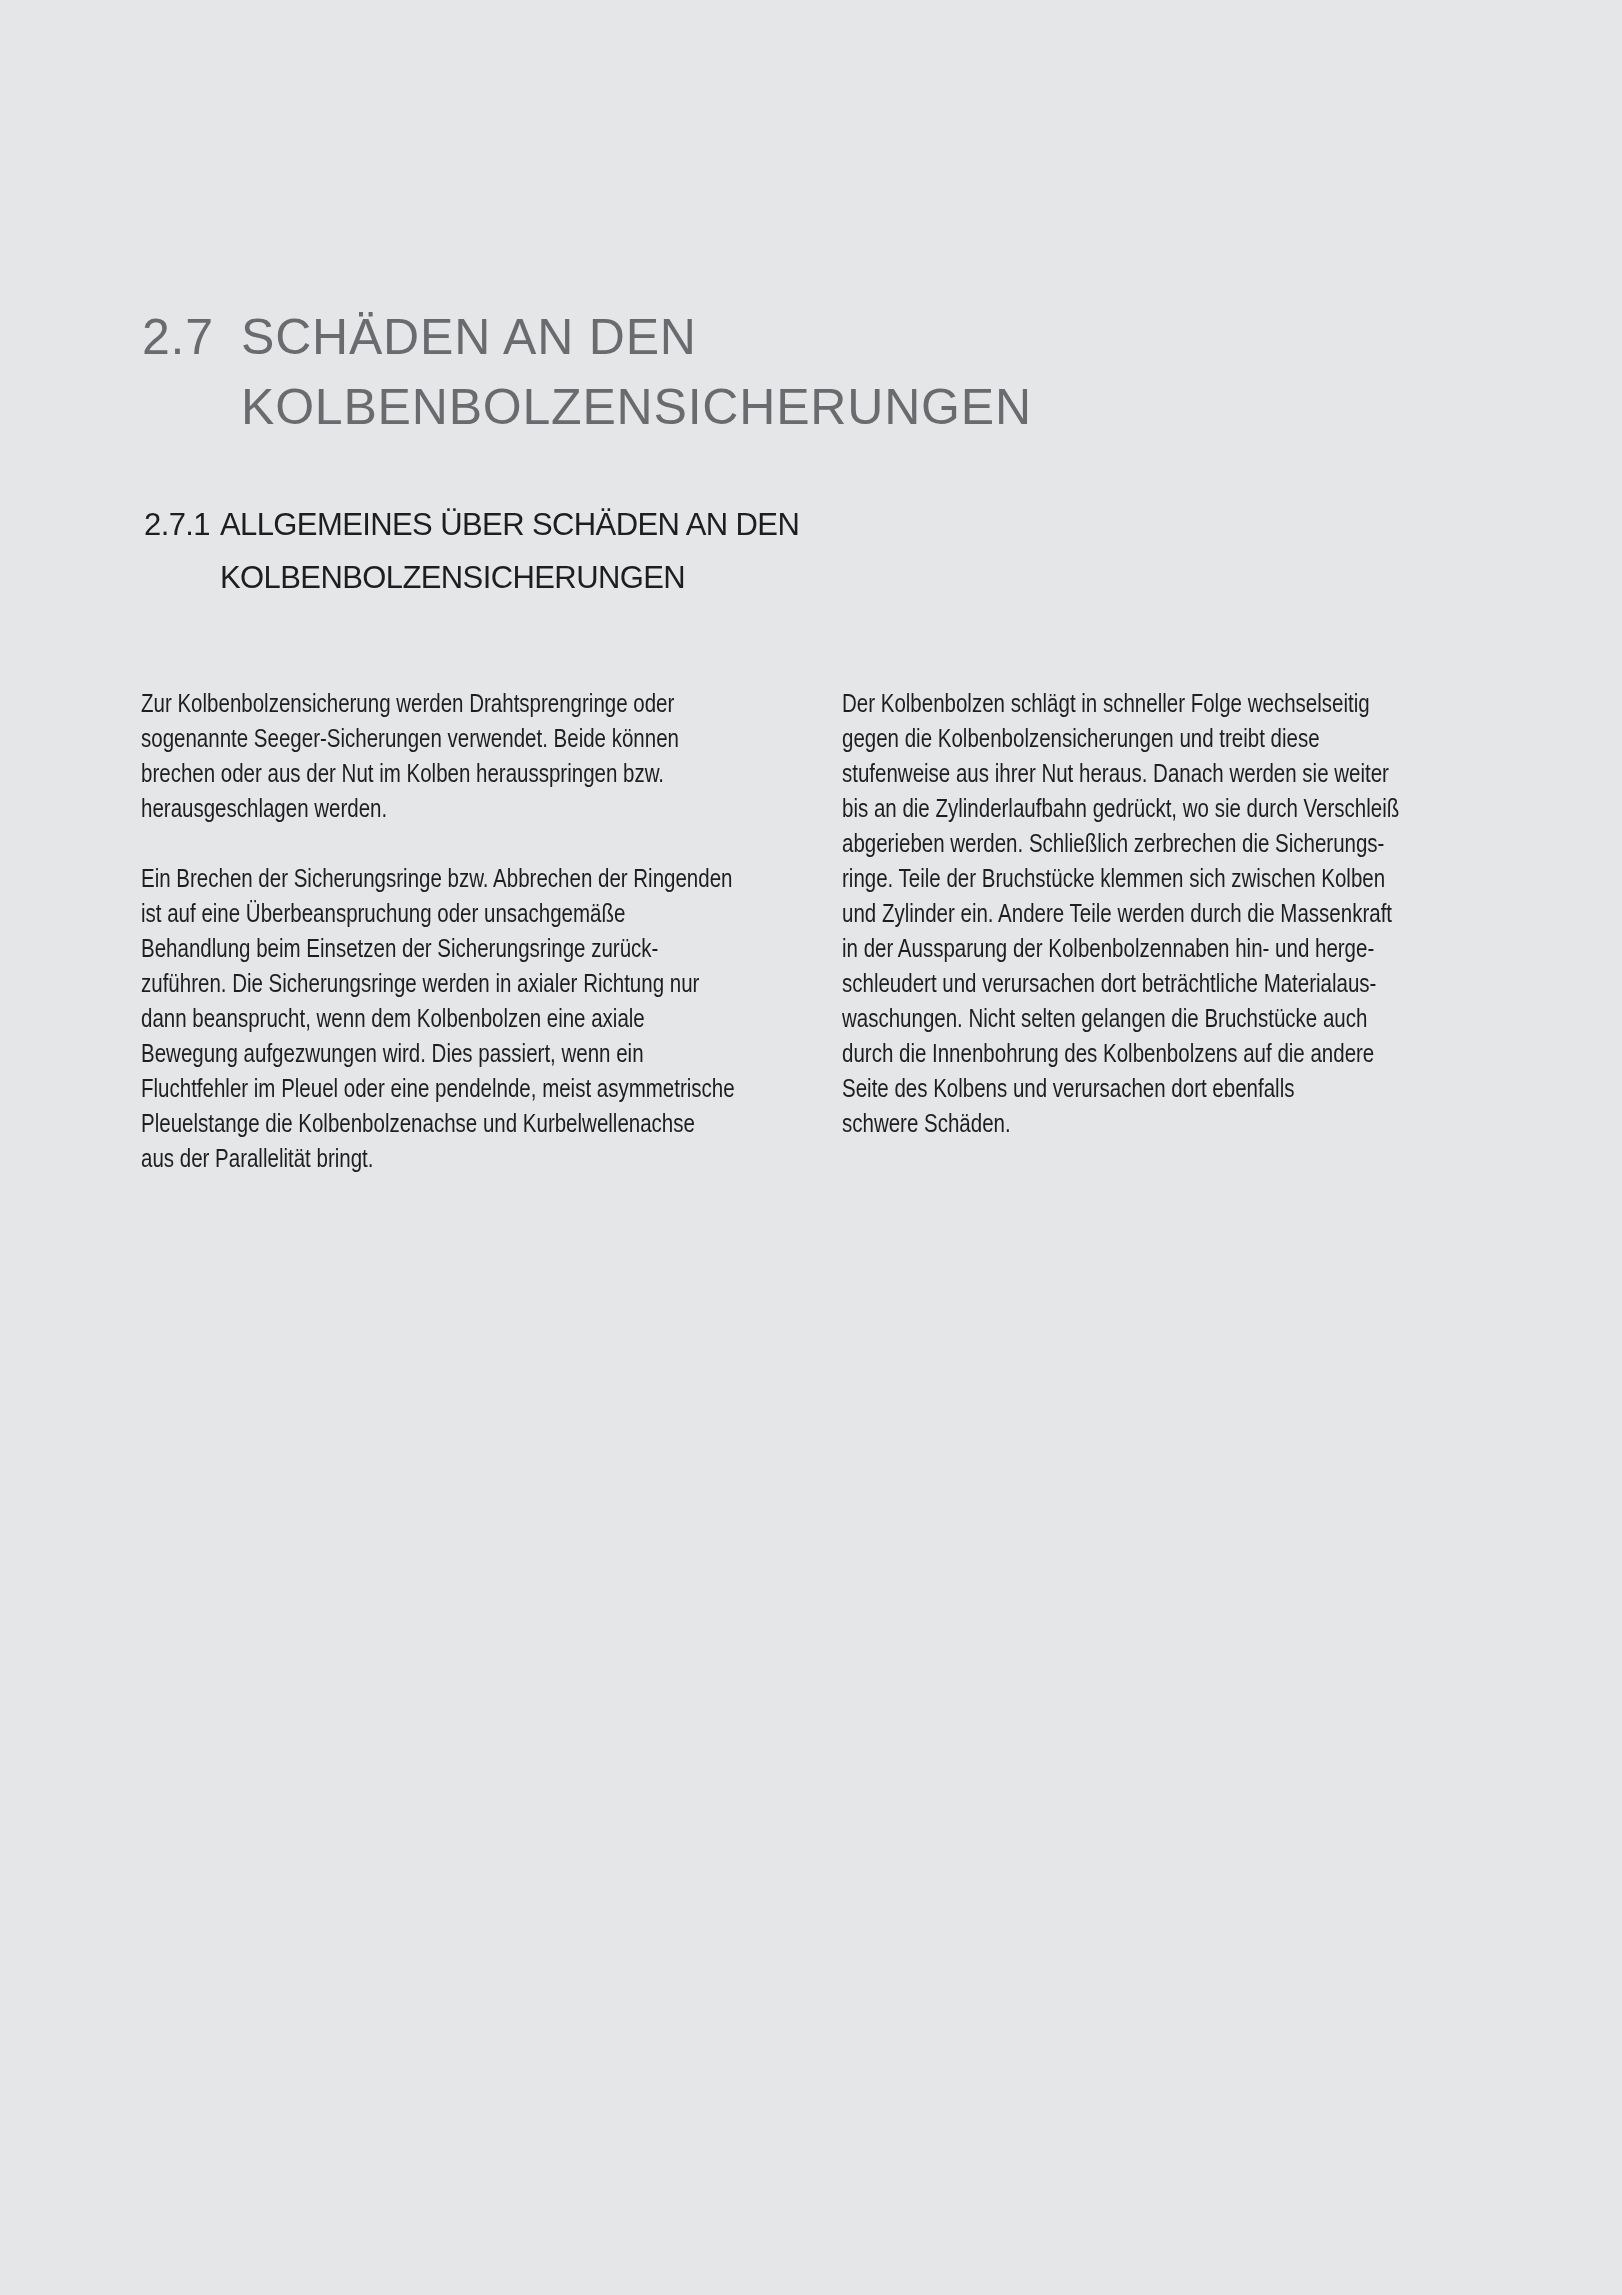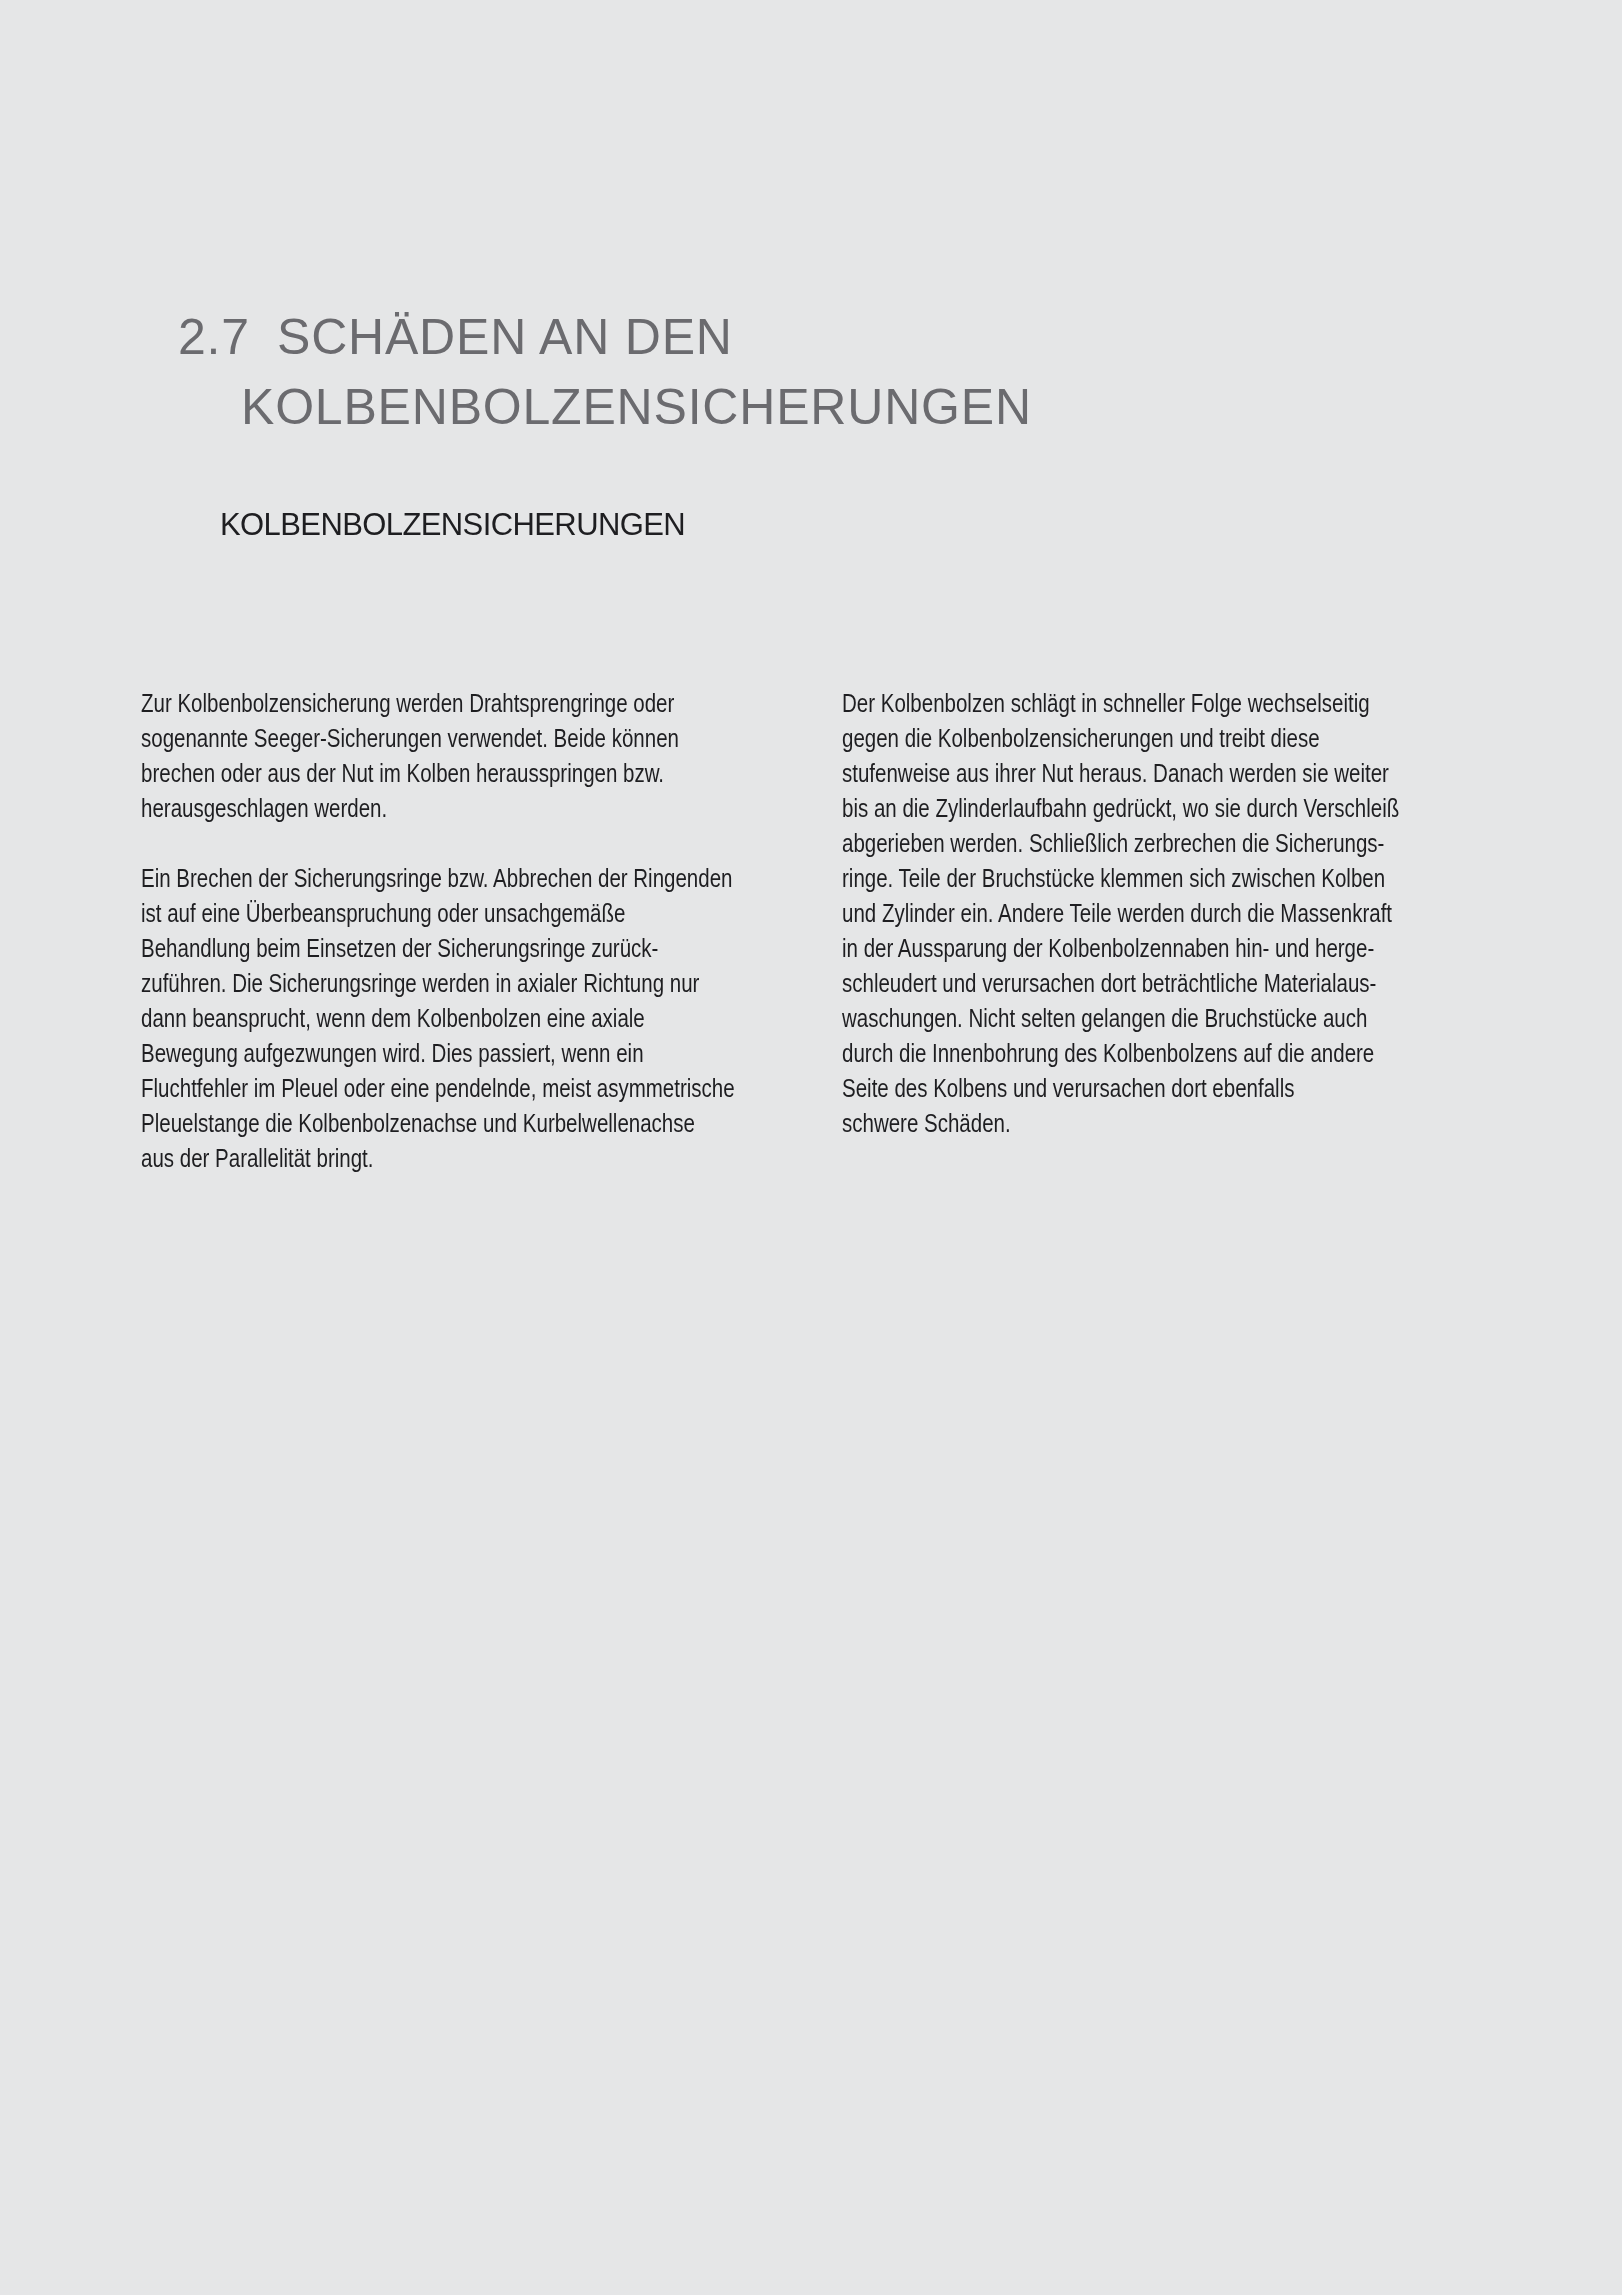--- a/index.html
+++ b/index.html
@@ -23,21 +23,20 @@
     color: #6b6b6f;
     font-size: 50px;
     line-height: 70px;
     font-weight: 400;
     letter-spacing: 0.8px;
     white-space: nowrap;
   }
   .section-heading .num {
     display: inline-block;
     width: 99px;
-    margin-left: 36px;
   }
   .section-heading .line2 {
     margin-left: 99px;
   }
 
   
   .subsection-heading {
     position: absolute;
     left: 144px;
     top: 498px;
@@ -79,20 +78,23 @@
 <body style="background: rgb(229, 230, 231);">
 
 <div class="section-heading">
   <div>
     <span class="num">2.7</span><span>SCHÄDEN AN DEN</span>
   </div>
   <div class="line2">KOLBENBOLZENSICHERUNGEN</div>
 </div>
 
 <div class="subsection-heading">
+  <div>
+    <span class="num">2.7.1</span><span>ALLGEMEINES ÜBER SCHÄDEN AN DEN</span>
+  </div>
   <div class="line2">KOLBENBOLZENSICHERUNGEN</div>
 </div>
 
 <div class="body-col left">
   <p>Zur Kolbenbolzensicherung werden Drahtsprengringe oder
 sogenannte Seeger-Sicherungen verwendet. Beide können
 brechen oder aus der Nut im Kolben herausspringen bzw.
 herausgeschlagen werden.</p>
   <p>Ein Brechen der Sicherungsringe bzw. Abbrechen der Ringenden
 ist auf eine Überbeanspruchung oder unsachgemäße

